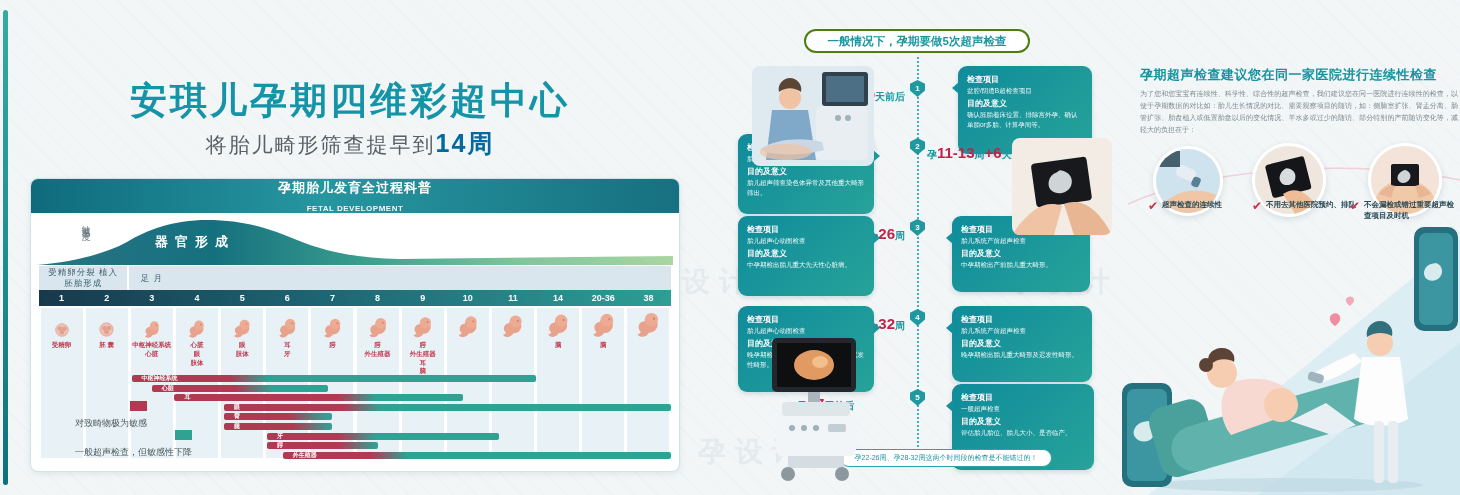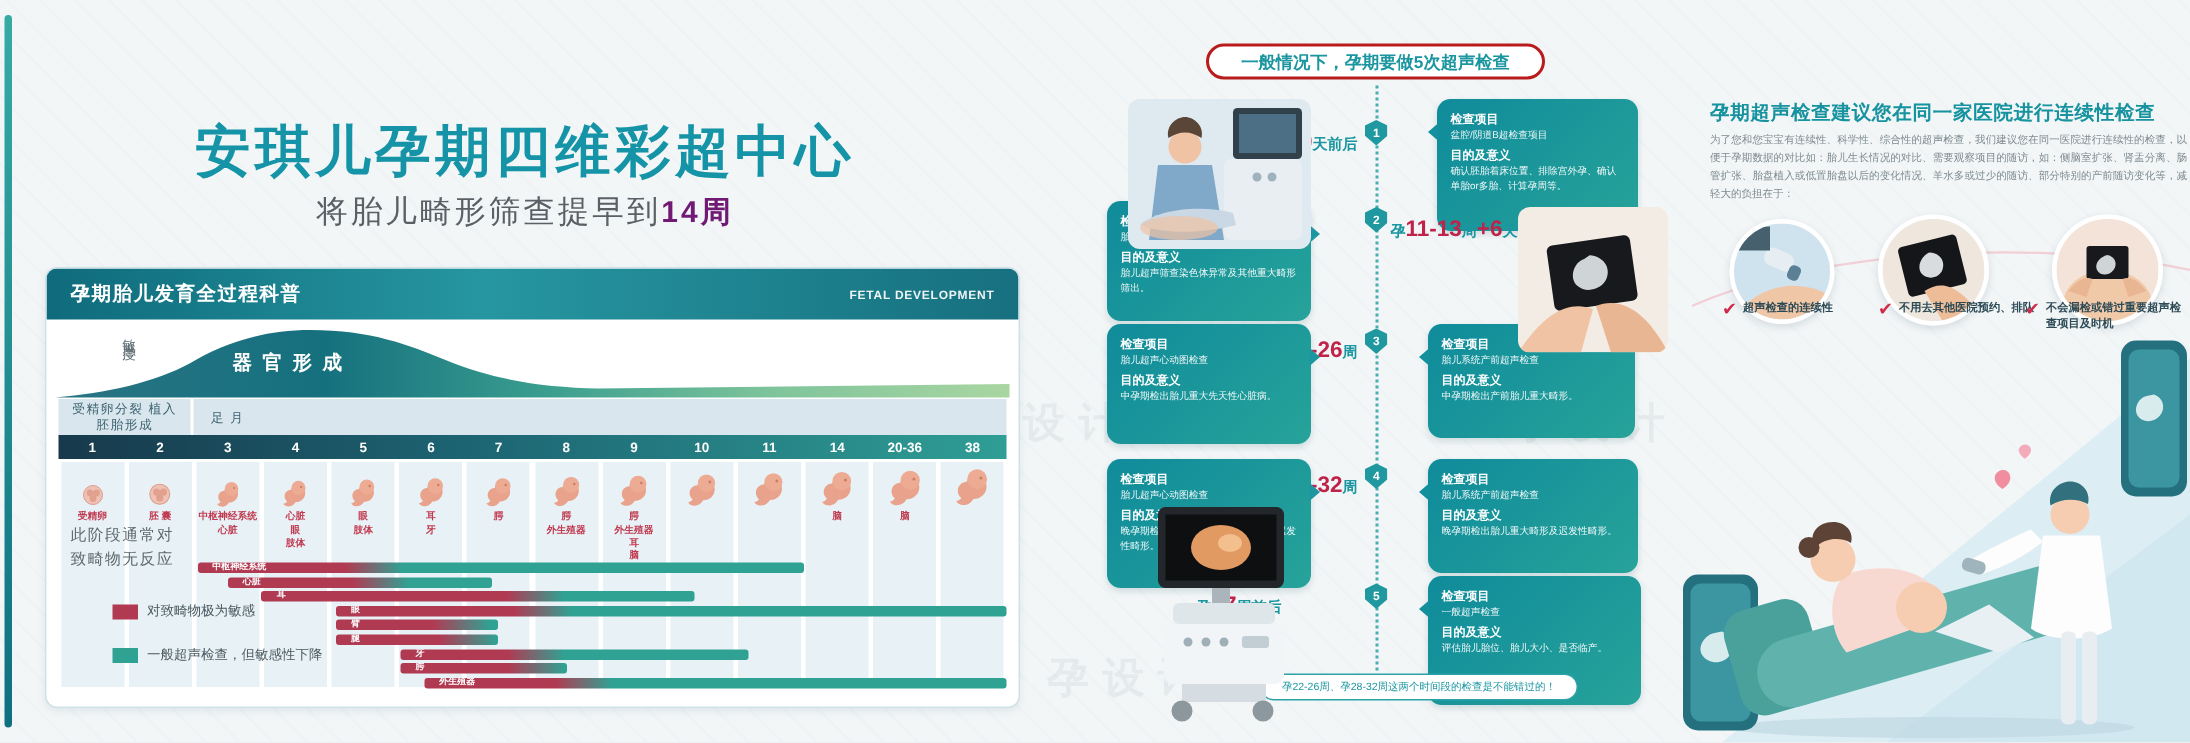--- a/index.html
+++ b/index.html
@@ -6,49 +6,49 @@
   .poster{position:relative;width:1460px;height:495px;background:#f3f6f7;overflow:hidden;
           font-family:"Liberation Sans","DejaVu Sans",sans-serif;}
   .poster::before{content:"";position:absolute;inset:0;pointer-events:none;
           background:repeating-linear-gradient(45deg,rgba(205,220,228,.10) 0 2px,transparent 2px 16px);}
   .accent{position:absolute;left:3px;top:10px;bottom:10px;width:5px;border-radius:3px;
           background:linear-gradient(180deg,#35aba4,#0e6f80);}
   
   .title{position:absolute;left:0;top:76px;width:700px;text-align:center;font-size:37px;font-weight:bold;
          color:#1494a6;letter-spacing:3px;}
   .subtitle{position:absolute;left:0;top:127px;width:700px;text-align:center;font-size:21px;color:#5a6166;letter-spacing:2px;}
-  .subtitle b{color:#701a75;font-size:20px;}
+  .subtitle b{color:#0369a1;font-size:25px;}
   .chart-card{position:absolute;left:30px;top:178px;width:648px;height:292px;background:#fff;
          border:1px solid #cfe2e8;border-radius:8px;box-shadow:0 2px 6px rgba(40,90,110,.10);overflow:hidden;}
   .chart-header{position:relative;height:34px;background:linear-gradient(90deg,#0f6b7c,#2696a0 45%,#17707f);
-         display:flex;align-items:center;justify-content:space-between;padding:0 16px;color:#fff;}
+         display:flex;align-items:center;justify-content:space-between;padding:0 16px;color:#fff;flex-direction:column;}
   .chart-header .cn{font-size:13px;font-weight:bold;letter-spacing:1px;}
   .chart-header .en{font-size:8px;font-weight:bold;letter-spacing:.5px;opacity:.92;}
   .chart-body{position:relative;height:312px;}
   .y-label{position:absolute;left:48px;top:5px;writing-mode:vertical-rl;font-size:9px;color:#5c6b72;letter-spacing:3px;}
   .curve-label{position:absolute;left:124px;top:20px;color:#fff;font-size:13px;font-weight:bold;letter-spacing:7px;}
   #phaseRow{position:absolute;left:8px;top:53px;width:632px;height:24px;display:flex;background:#d9e6ed;}
   .phase-cell{display:flex;align-items:center;justify-content:center;text-align:center;font-size:8.5px;line-height:1.25;
          color:#3c6370;white-space:pre-line;border-right:2px solid #fff;box-sizing:border-box;letter-spacing:1px;}
   .phase-cell:last-child{border-right:none;}
   #weekBar{position:absolute;left:8px;top:77px;width:632px;height:16px;display:flex;
          background:linear-gradient(90deg,#17394b,#1d6674 45%,#2f9e95);}
   .week-cell{flex:1;display:flex;align-items:center;justify-content:center;color:#fff;font-size:9px;font-weight:bold;}
   .col-stripe{position:absolute;top:95px;height:150px;background:#e8f1f6;}
   .col-icon{position:absolute;top:95px;height:32px;display:flex;align-items:flex-end;justify-content:center;}
   .col-label{position:absolute;top:128px;text-align:center;font-size:6.5px;line-height:1.35;color:#c03a4f;font-weight:bold;}
   .stage-note{position:absolute;left:16px;top:136px;width:112px;font-size:10.5px;color:#5d6b70;
          white-space:pre-line;line-height:1.55;letter-spacing:1px;}
   .gbar{position:absolute;height:7px;border-radius:2px;color:#fff;font-size:6px;line-height:7px;padding-left:10px;
          box-sizing:border-box;white-space:nowrap;overflow:hidden;font-weight:bold;}
-  .legend-row{position:absolute;display:flex;align-items:center;gap:6px;font-size:9px;color:#4a5a60;}
+  .legend-row{position:absolute;display:flex;align-items:flex-end;gap:6px;font-size:9px;color:#4a5a60;flex-direction:column;}
   .legend-swatch{width:17px;height:10px;flex:0 0 auto;}
   
   .middle{position:absolute;left:700px;top:0;width:412px;height:495px;}
-  .tl-pill{position:absolute;left:104px;top:29px;width:226px;height:24px;border:2px solid #b91c1c;border-radius:15px;
+  .tl-pill{position:absolute;left:104px;top:29px;width:226px;height:24px;border:2px solid #4d7c0f;border-radius:15px;
          background:#fff;display:flex;align-items:center;justify-content:center;font-size:11.5px;font-weight:bold;
          color:#1b96a0;box-sizing:border-box;}
   .tl-line{position:absolute;left:217px;top:57px;height:390px;border-left:2px dotted #49aeb2;}
   .tl-badge{position:absolute;width:15px;height:17px;background:#1f98a0;color:#fff;font-size:8px;font-weight:bold;
          display:flex;align-items:center;justify-content:center;
          clip-path:polygon(50% 0,100% 22%,100% 62%,50% 100%,0 62%,0 22%);}
   .tl-label{position:absolute;font-size:10px;font-weight:bold;color:#1b96a0;white-space:nowrap;}
   .tl-label .hl{color:#c0234a;font-size:15px;}
   .tcard{position:absolute;background:linear-gradient(135deg,#0f8b9b,#27a39a);border-radius:9px;padding:6px 9px;
          color:#fff;box-sizing:border-box;box-shadow:0 2px 5px rgba(20,90,100,.18);}
@@ -282,22 +282,20 @@
           </div>
           <div class="col-stripe" style="left: 596.357px; width: 42.1429px;"></div>
           <div class="col-icon" style="left: 594.857px; width: 45.1429px;">
             <svg width="32" height="32" viewBox="0 0 30 30">
               <path d="M21 9.5c2.8 1.9 3.9 5.5 2.5 8.8-1.3 3.1-4.5 5-7.7 4.8-1.3 2.5-4 4.1-6.9 3.8-1.7-.2-3.1-1.1-3.8-2.3 1.4-.3 2.5-1.1 3.2-2.1-1.6-1.3-2.4-3.3-2.1-5.3.4-2.7 2.7-4.7 5.5-4.8.8-2.6 3.1-4.3 5.7-4.3 1.4 0 2.7.5 3.6 1.4z" fill="#e9a28b"></path>
               <circle cx="18.2" cy="10.8" r="6.2" fill="#edab94"></circle>
               <circle cx="20.6" cy="10" r="1" fill="#c97f63"></circle>
             </svg>
           </div>
         </div>
-      <div class="stage-note">此阶段通常对
-致畸物无反应</div>
       <div id="barsRegion">
           <div class="gbar" style="left: 100.543px; width: 404.029px; top: 162px; background: linear-gradient(90deg, rgb(177, 58, 83) 0px, rgb(177, 58, 83) 98.6px, rgb(47, 162, 148) 136.6px, rgb(47, 162, 148) 100%);">中枢神经系统</div>
           <div class="gbar" style="left: 120.857px; width: 176.057px; top: 171.6px; background: linear-gradient(90deg, rgb(177, 58, 83) 0px, rgb(177, 58, 83) 82.8px, rgb(47, 162, 148) 120.8px, rgb(47, 162, 148) 100%);">心脏</div>
           <div class="gbar" style="left: 143.429px; width: 288.914px; top: 181.2px; background: linear-gradient(90deg, rgb(177, 58, 83) 0px, rgb(177, 58, 83) 164.057px, rgb(47, 162, 148) 202.057px, rgb(47, 162, 148) 100%);">耳</div>
           <div class="gbar" style="left: 193.086px; width: 446.914px; top: 190.8px; background: linear-gradient(90deg, rgb(177, 58, 83) 0px, rgb(177, 58, 83) 118.914px, rgb(47, 162, 148) 156.914px, rgb(47, 162, 148) 100%);">眼</div>
           <div class="gbar" style="left: 193.086px; width: 108.343px; top: 200.4px; background: linear-gradient(90deg, rgb(177, 58, 83) 0px, rgb(177, 58, 83) 64.7429px, rgb(47, 162, 148) 102.743px, rgb(47, 162, 148) 100%);">臂</div>
           <div class="gbar" style="left: 193.086px; width: 108.343px; top: 210px; background: linear-gradient(90deg, rgb(177, 58, 83) 0px, rgb(177, 58, 83) 69.2571px, rgb(47, 162, 148) 107.257px, rgb(47, 162, 148) 100%);">腿</div>
           <div class="gbar" style="left: 235.971px; width: 232.486px; top: 219.6px; background: linear-gradient(90deg, rgb(177, 58, 83) 0px, rgb(177, 58, 83) 71.5143px, rgb(47, 162, 148) 109.514px, rgb(47, 162, 148) 100%);">牙</div>
           <div class="gbar" style="left: 235.971px; width: 110.6px; top: 229.2px; background: linear-gradient(90deg, rgb(177, 58, 83) 0px, rgb(177, 58, 83) 71.5143px, rgb(47, 162, 148) 109.514px, rgb(47, 162, 148) 100%);">腭</div>
           <div class="gbar" style="left: 251.771px; width: 388.229px; top: 238.8px; background: linear-gradient(90deg, rgb(177, 58, 83) 0px, rgb(177, 58, 83) 87.3143px, rgb(47, 162, 148) 125.314px, rgb(47, 162, 148) 100%);">外生殖器</div>

